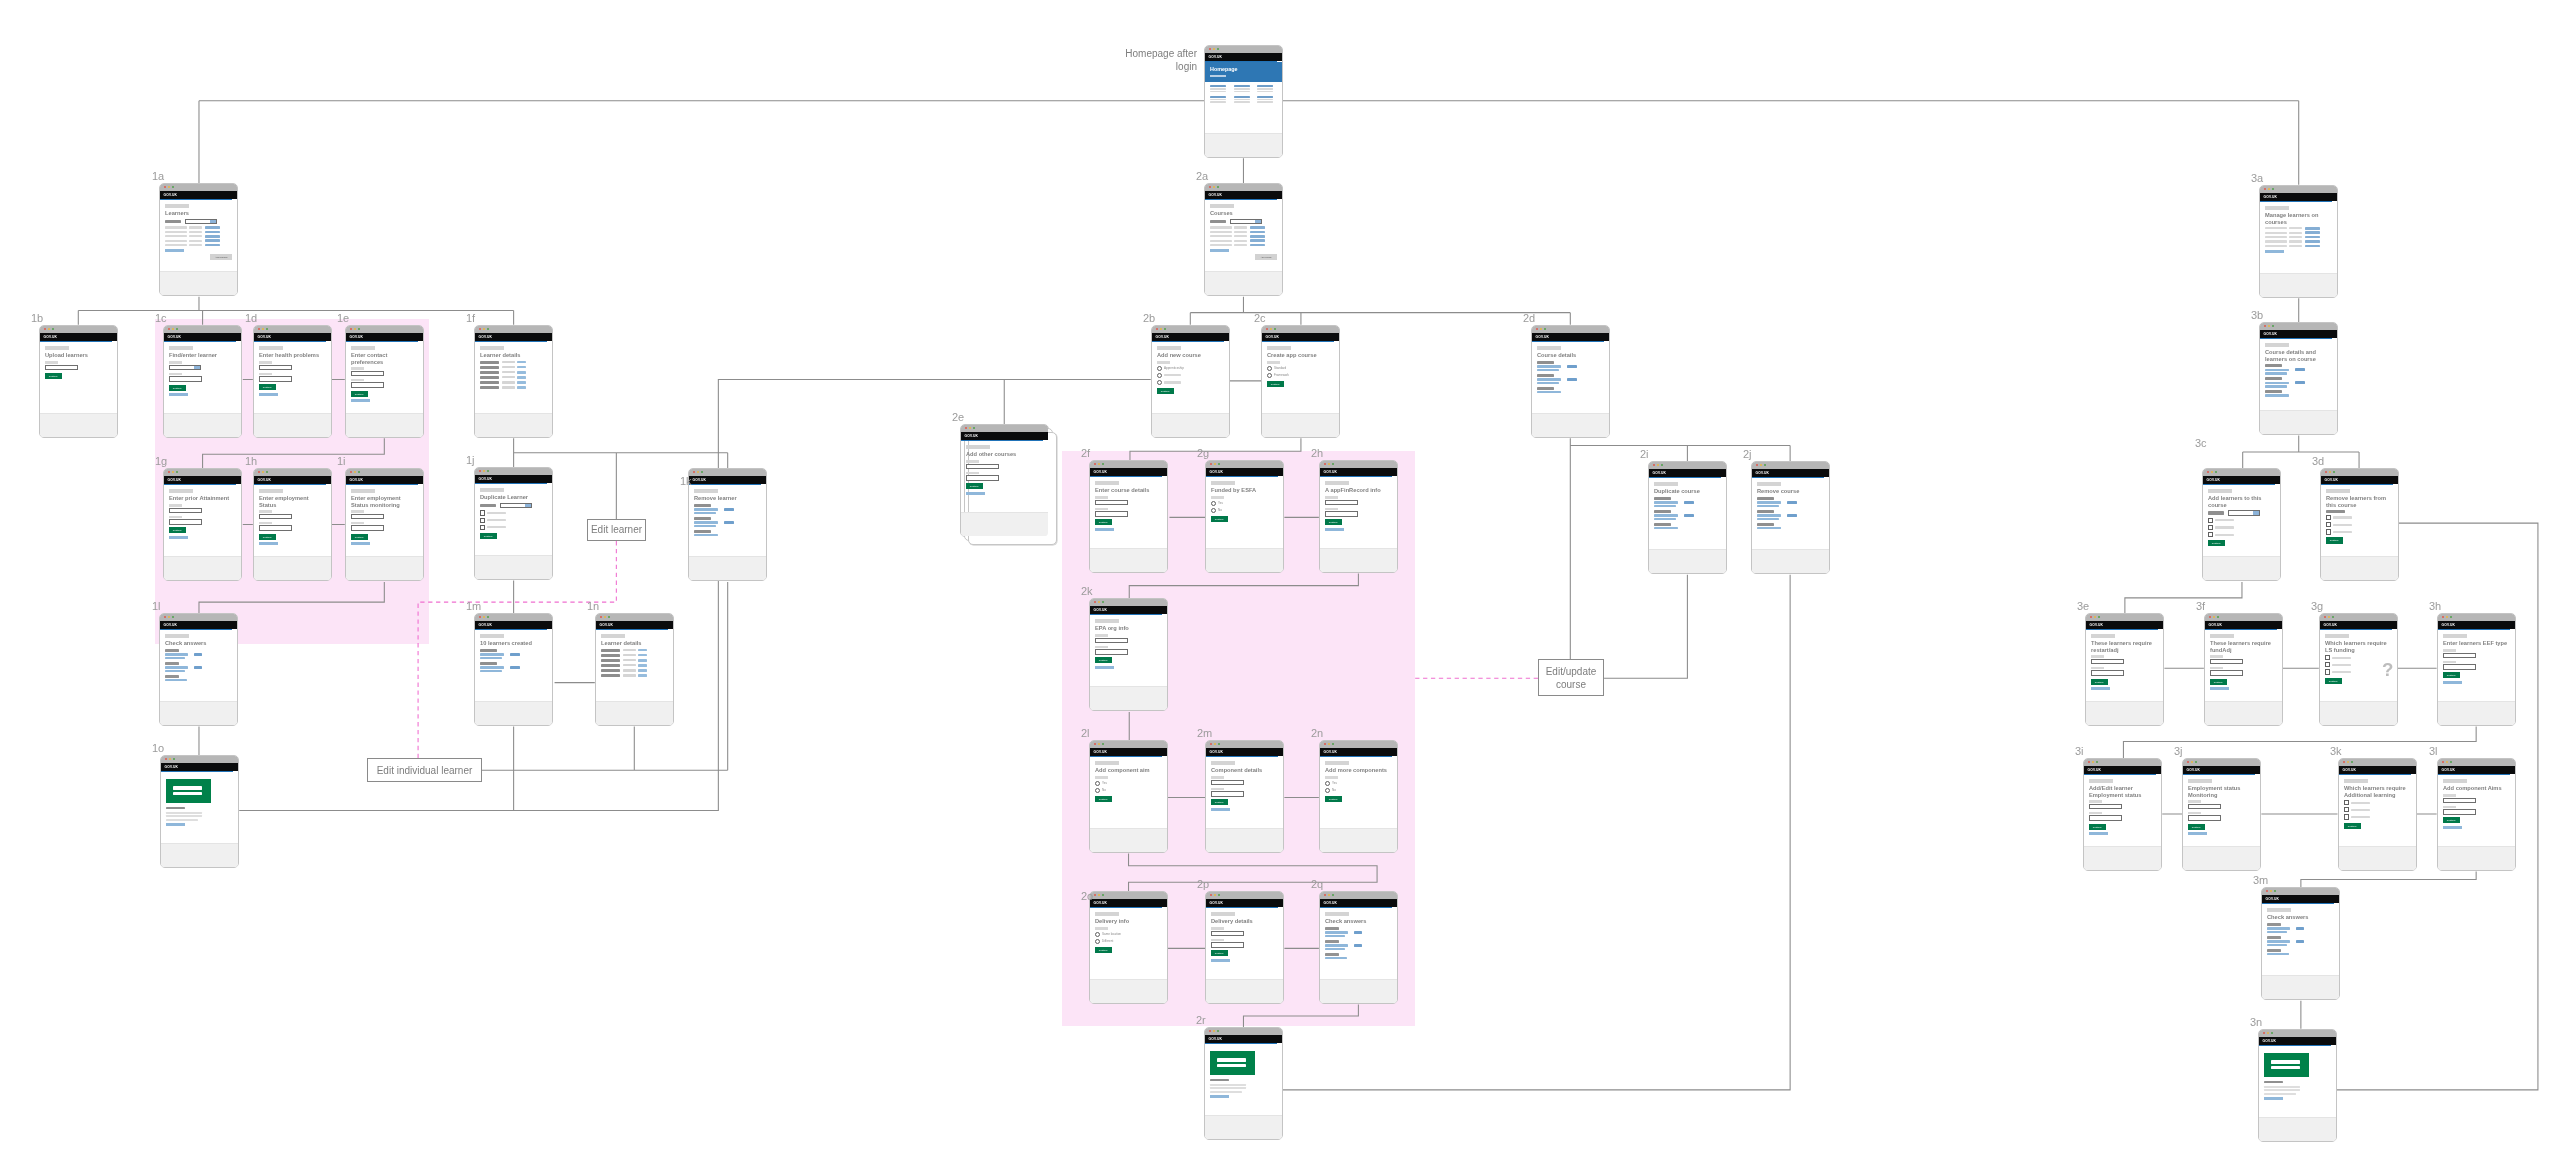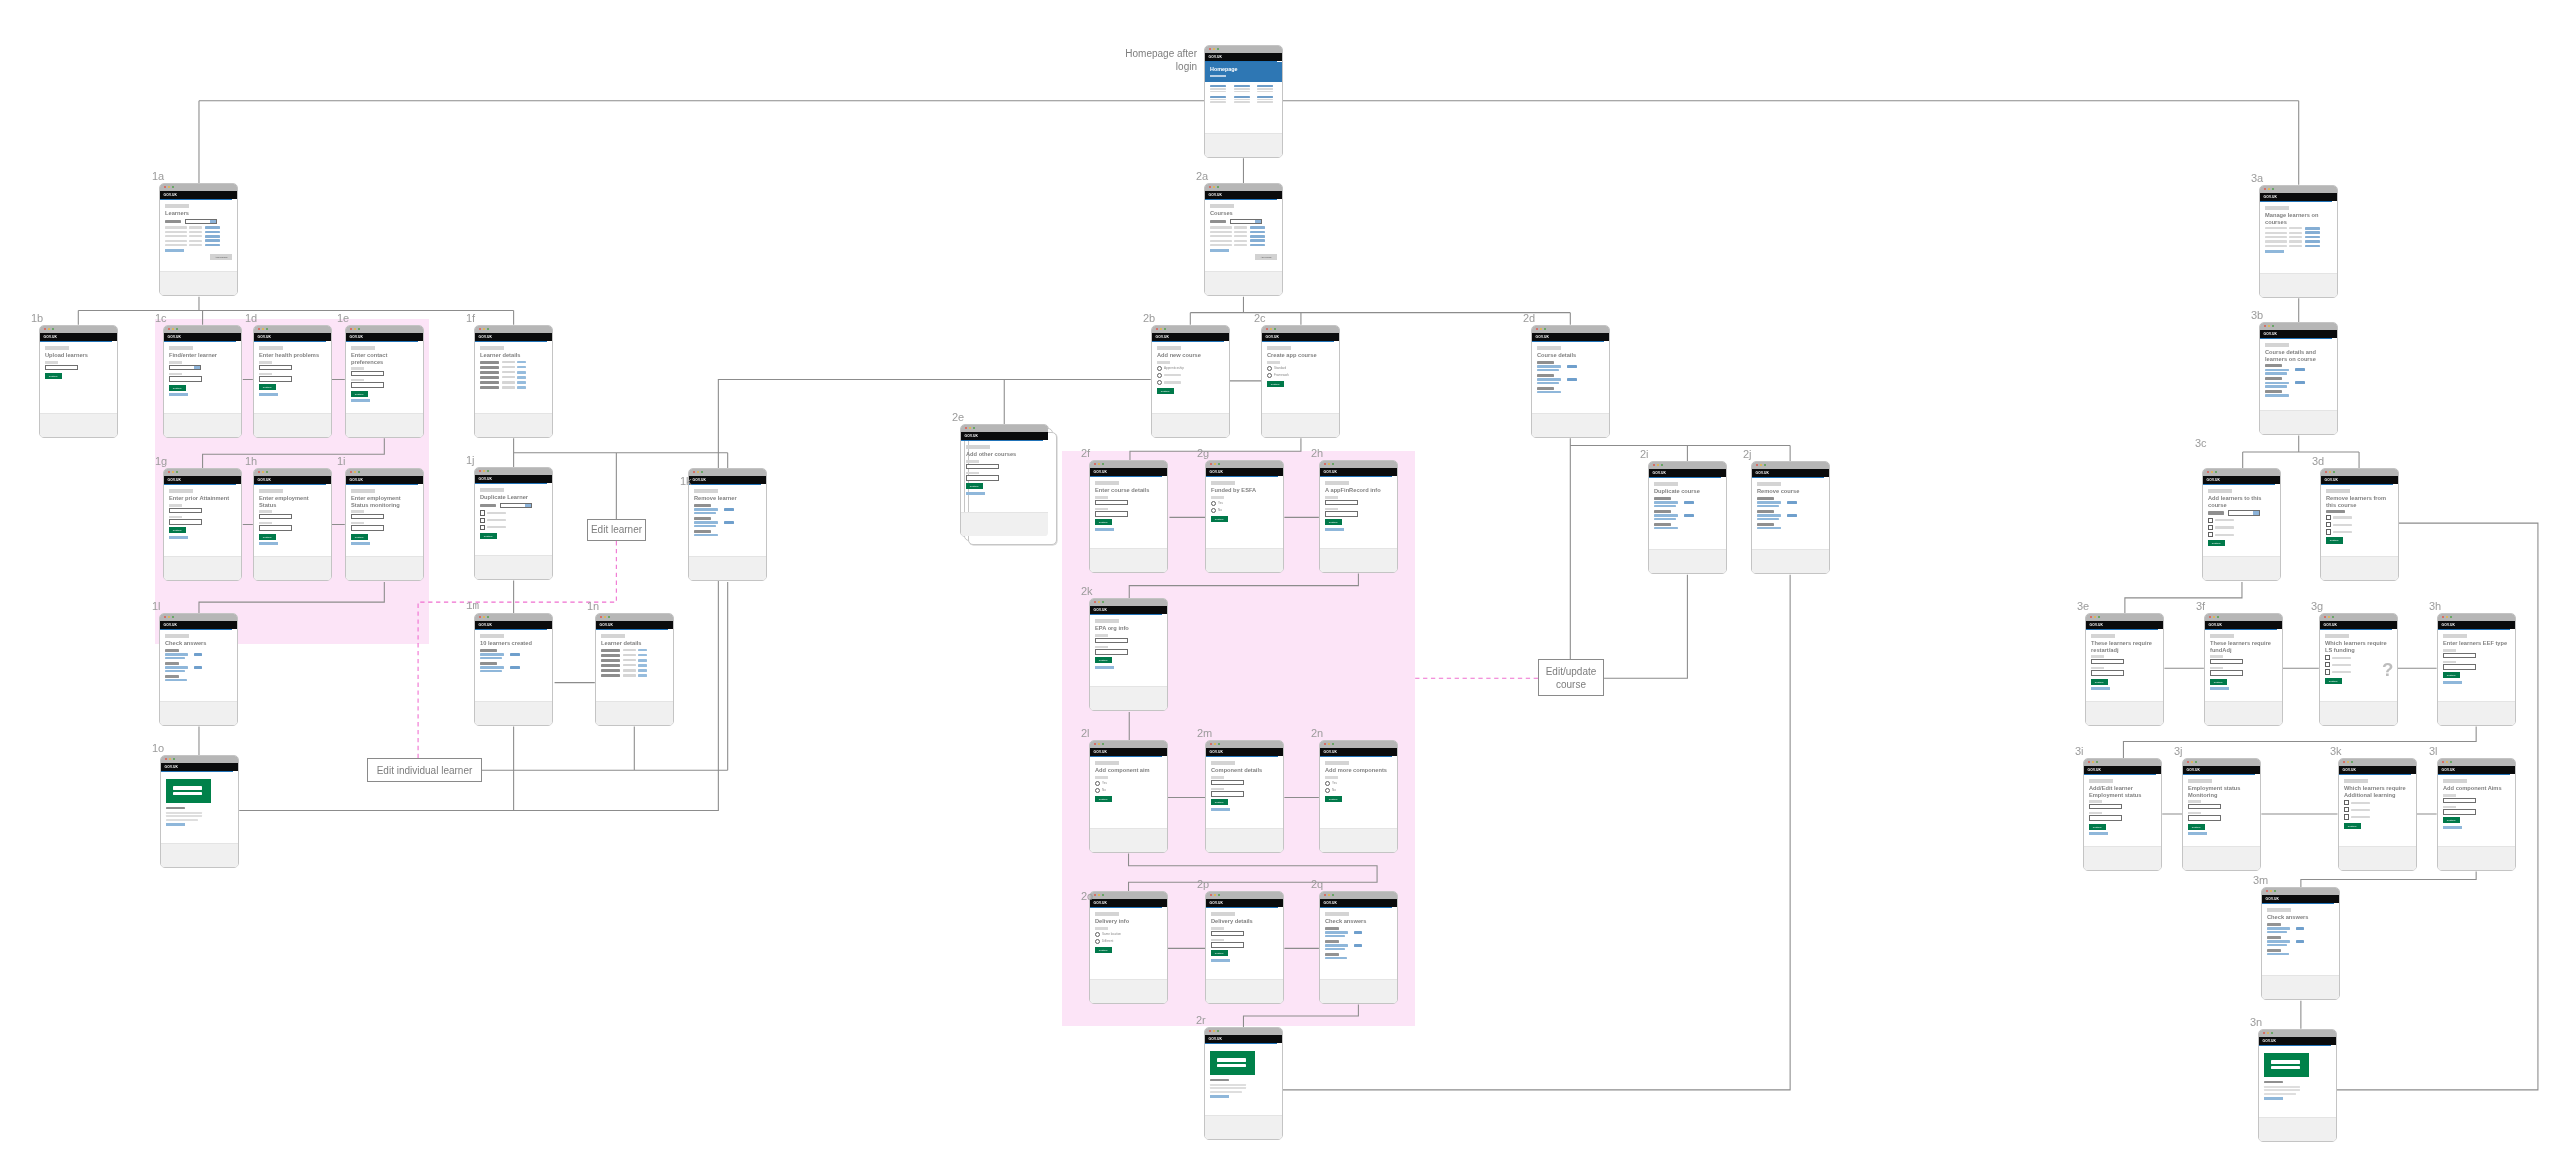--- a/index.html
+++ b/index.html
@@ -493,21 +493,21 @@
           <div class="b" style="width:17px;height:2.9px;background:#8f8f8f;margin-top:2.2px"></div>
           <div class="row" style="margin-top:1.4px">
             <div class="b" style="width:24.4px;height:2.5px;background:#8fb7da;"></div>
             <div class="b" style="width:10px;height:2.9px;background:#6f9fcc;margin-left:5.7px"></div>
           </div>
           <div class="b" style="width:21.6px;height:2.5px;background:#8fb7da;margin-top:1.1px"></div>
         </div>
       </div>
       <div class="card-footer"></div>
     </div>
-    <div class="tag" style="left: 466px; top: 600px; font-family: Liberation Mono, monospace;">1m</div>
+    <div class="tag" style="left: 466px; top: 600px;">1m</div>
     <div class="card" style="left: 595px; top: 613px;">
       <div class="chrome">
         <span class="dot r"></span>
         <span class="dot y"></span>
         <span class="dot g"></span>
       </div>
       <div class="gov">GOV.UK</div>
       <div class="ublue"></div>
       <div class="content">
         <div class="lbar"></div>

